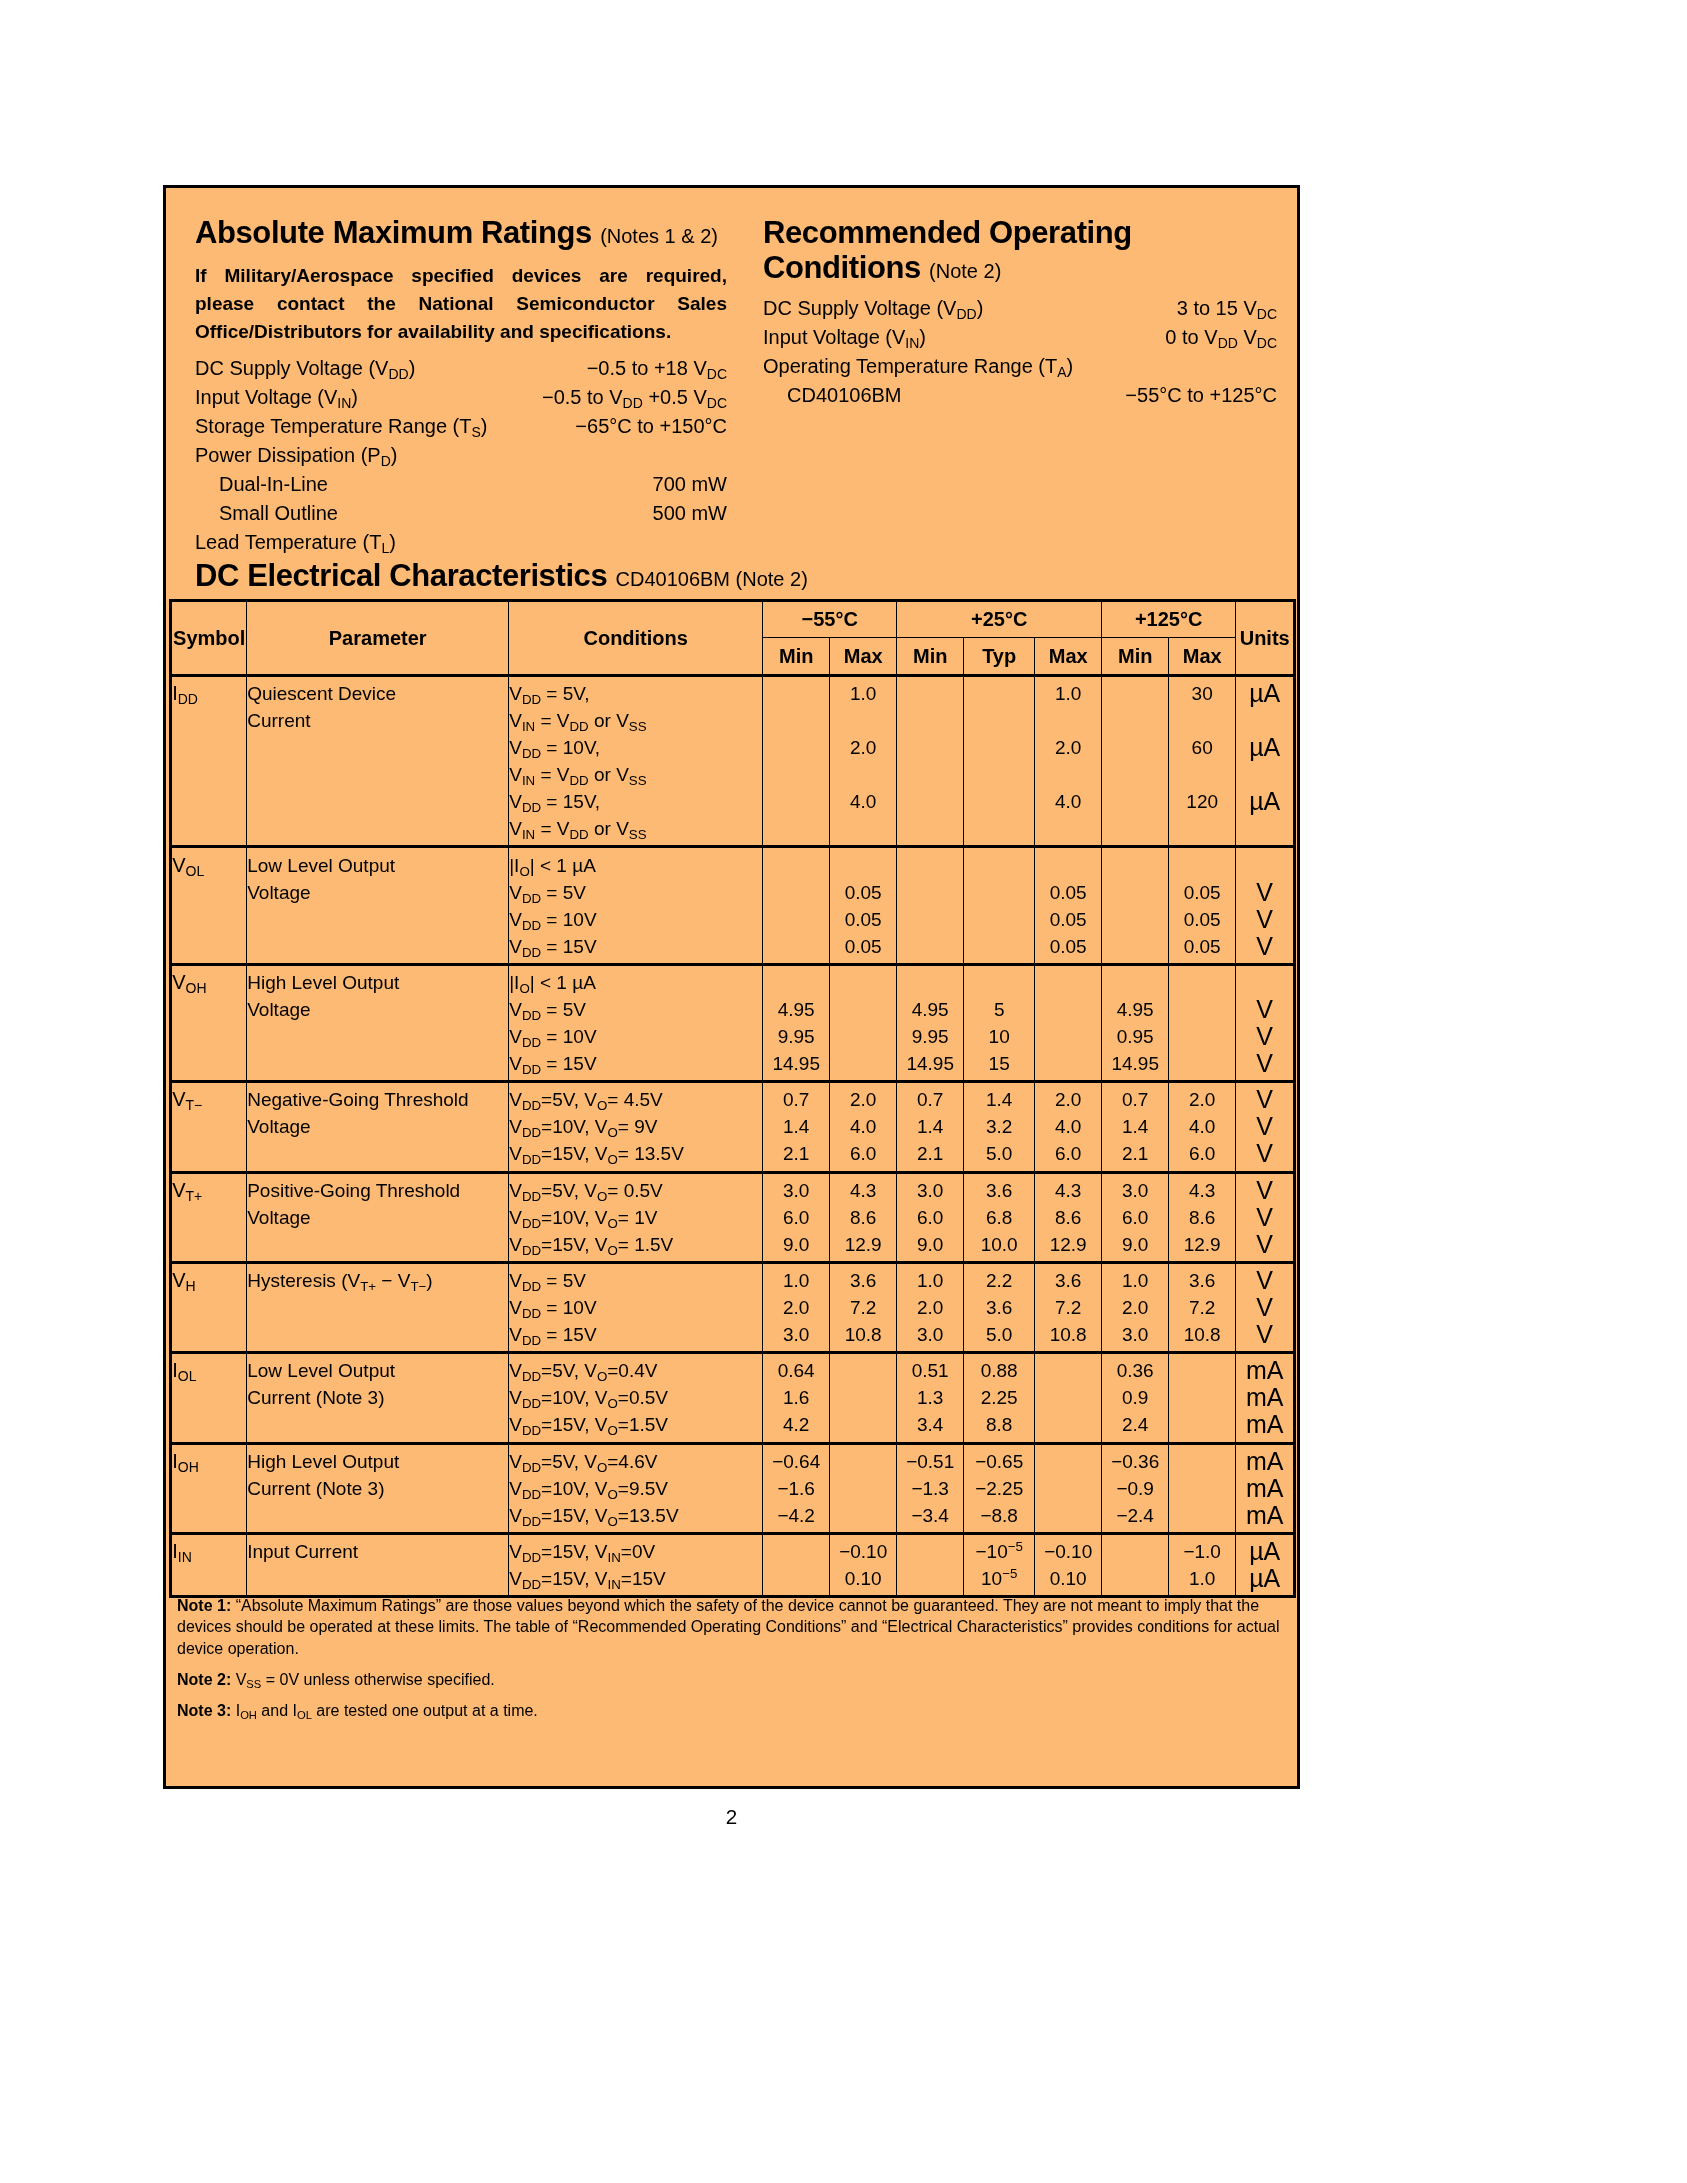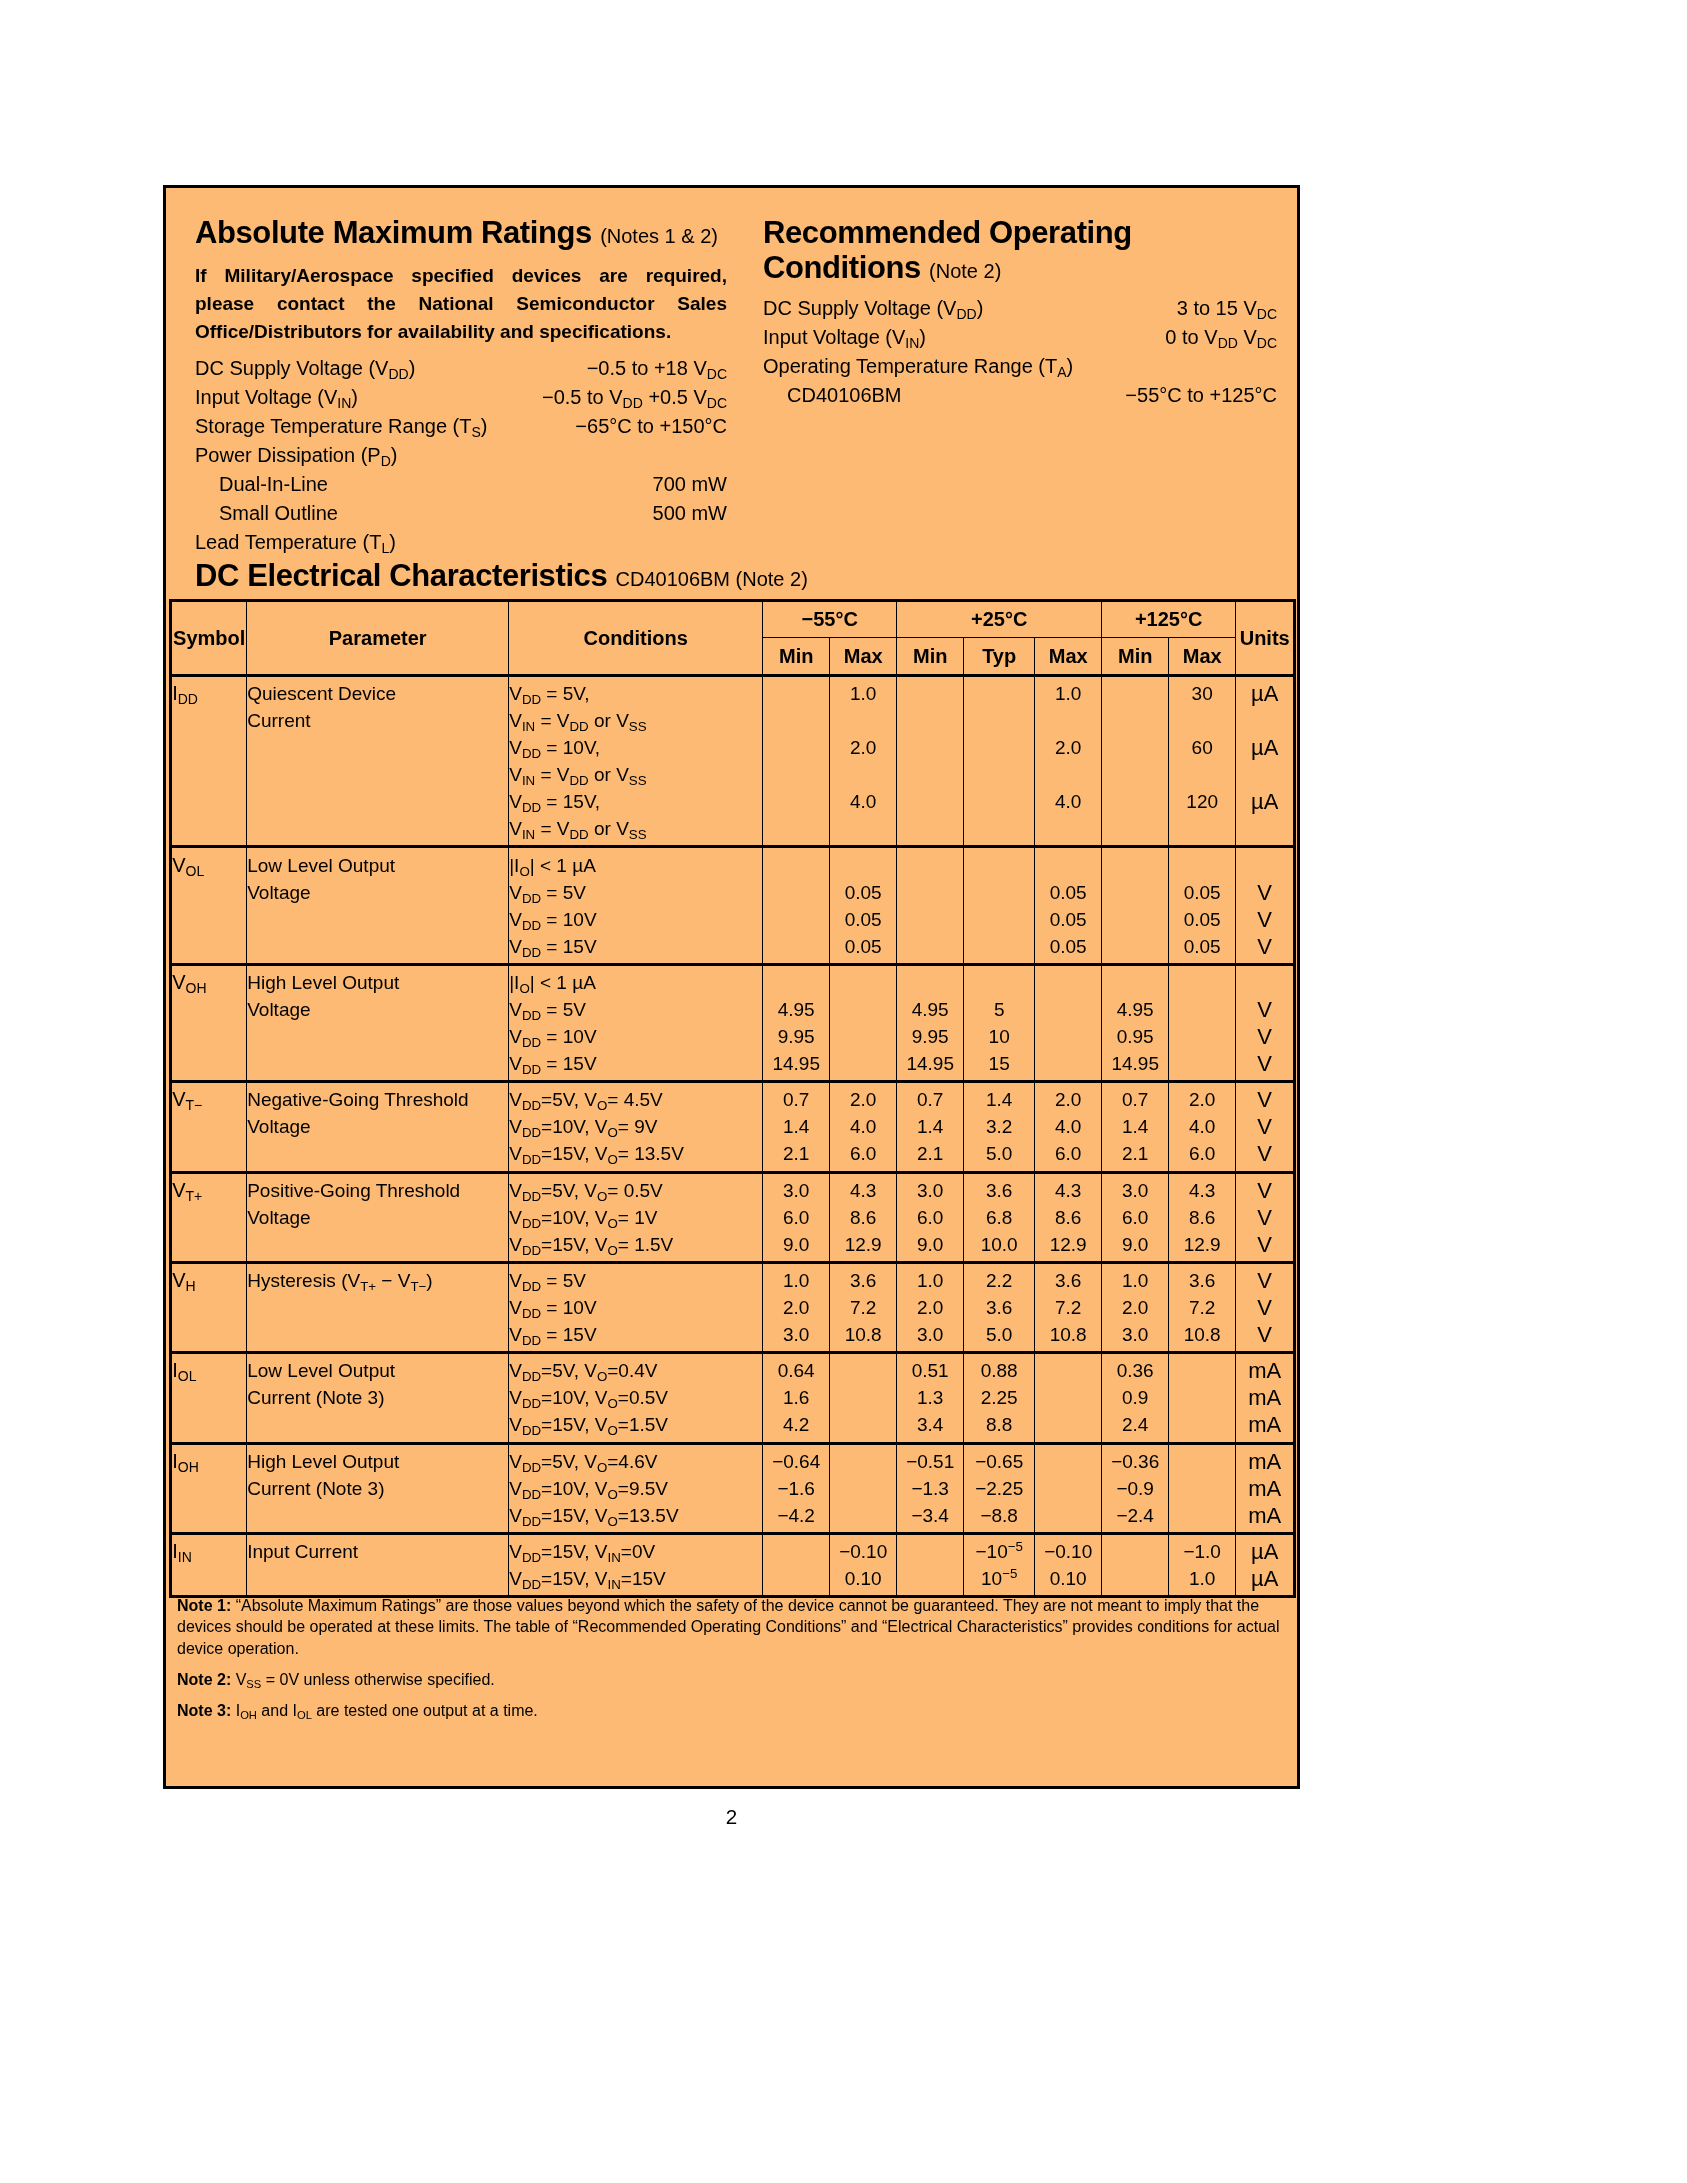--- a/index.html
+++ b/index.html
@@ -37,21 +37,21 @@
   .dc-table th, .dc-table td { border:1.6px solid #000; padding:0; }
   .dc-table th { font-size:20px; font-weight:bold; text-align:center; vertical-align:middle; }
   .dc-table thead tr.grouphead th { height:37px; }
   .dc-table thead tr.subhead th { height:38px; border-bottom:3.2px solid #000; }
   .dc-table tbody td { border-top:3.2px solid #000; vertical-align:top; padding-top:3.2px; padding-bottom:3.2px; }
   .ln { height:27px; line-height:27px; white-space:nowrap; }
   .c-sym { padding-left:11px; font-size:20px; }
   .c-par { padding-left:11px; font-size:19px; }
   .c-cond { padding-left:9.5px; font-size:19px; }
   .c-val  { text-align:center; font-size:19px; }
-  .c-unit { text-align:center; font-size:22px; }
+  .c-unit { text-align:center; font-size:25px; }
   
   .notes { position:absolute; left:11px; top:1407px; width:1110px; }
   .note { font-size:16px; line-height:21.4px; margin-bottom:9.5px; }
   .note .nlabel { font-weight:bold; }
   
   .page-num { position:absolute; left:163px; top:1805px; width:1137px; text-align:center; font-size:20.6px; }
 </style>
 </head>
 <body>
 

